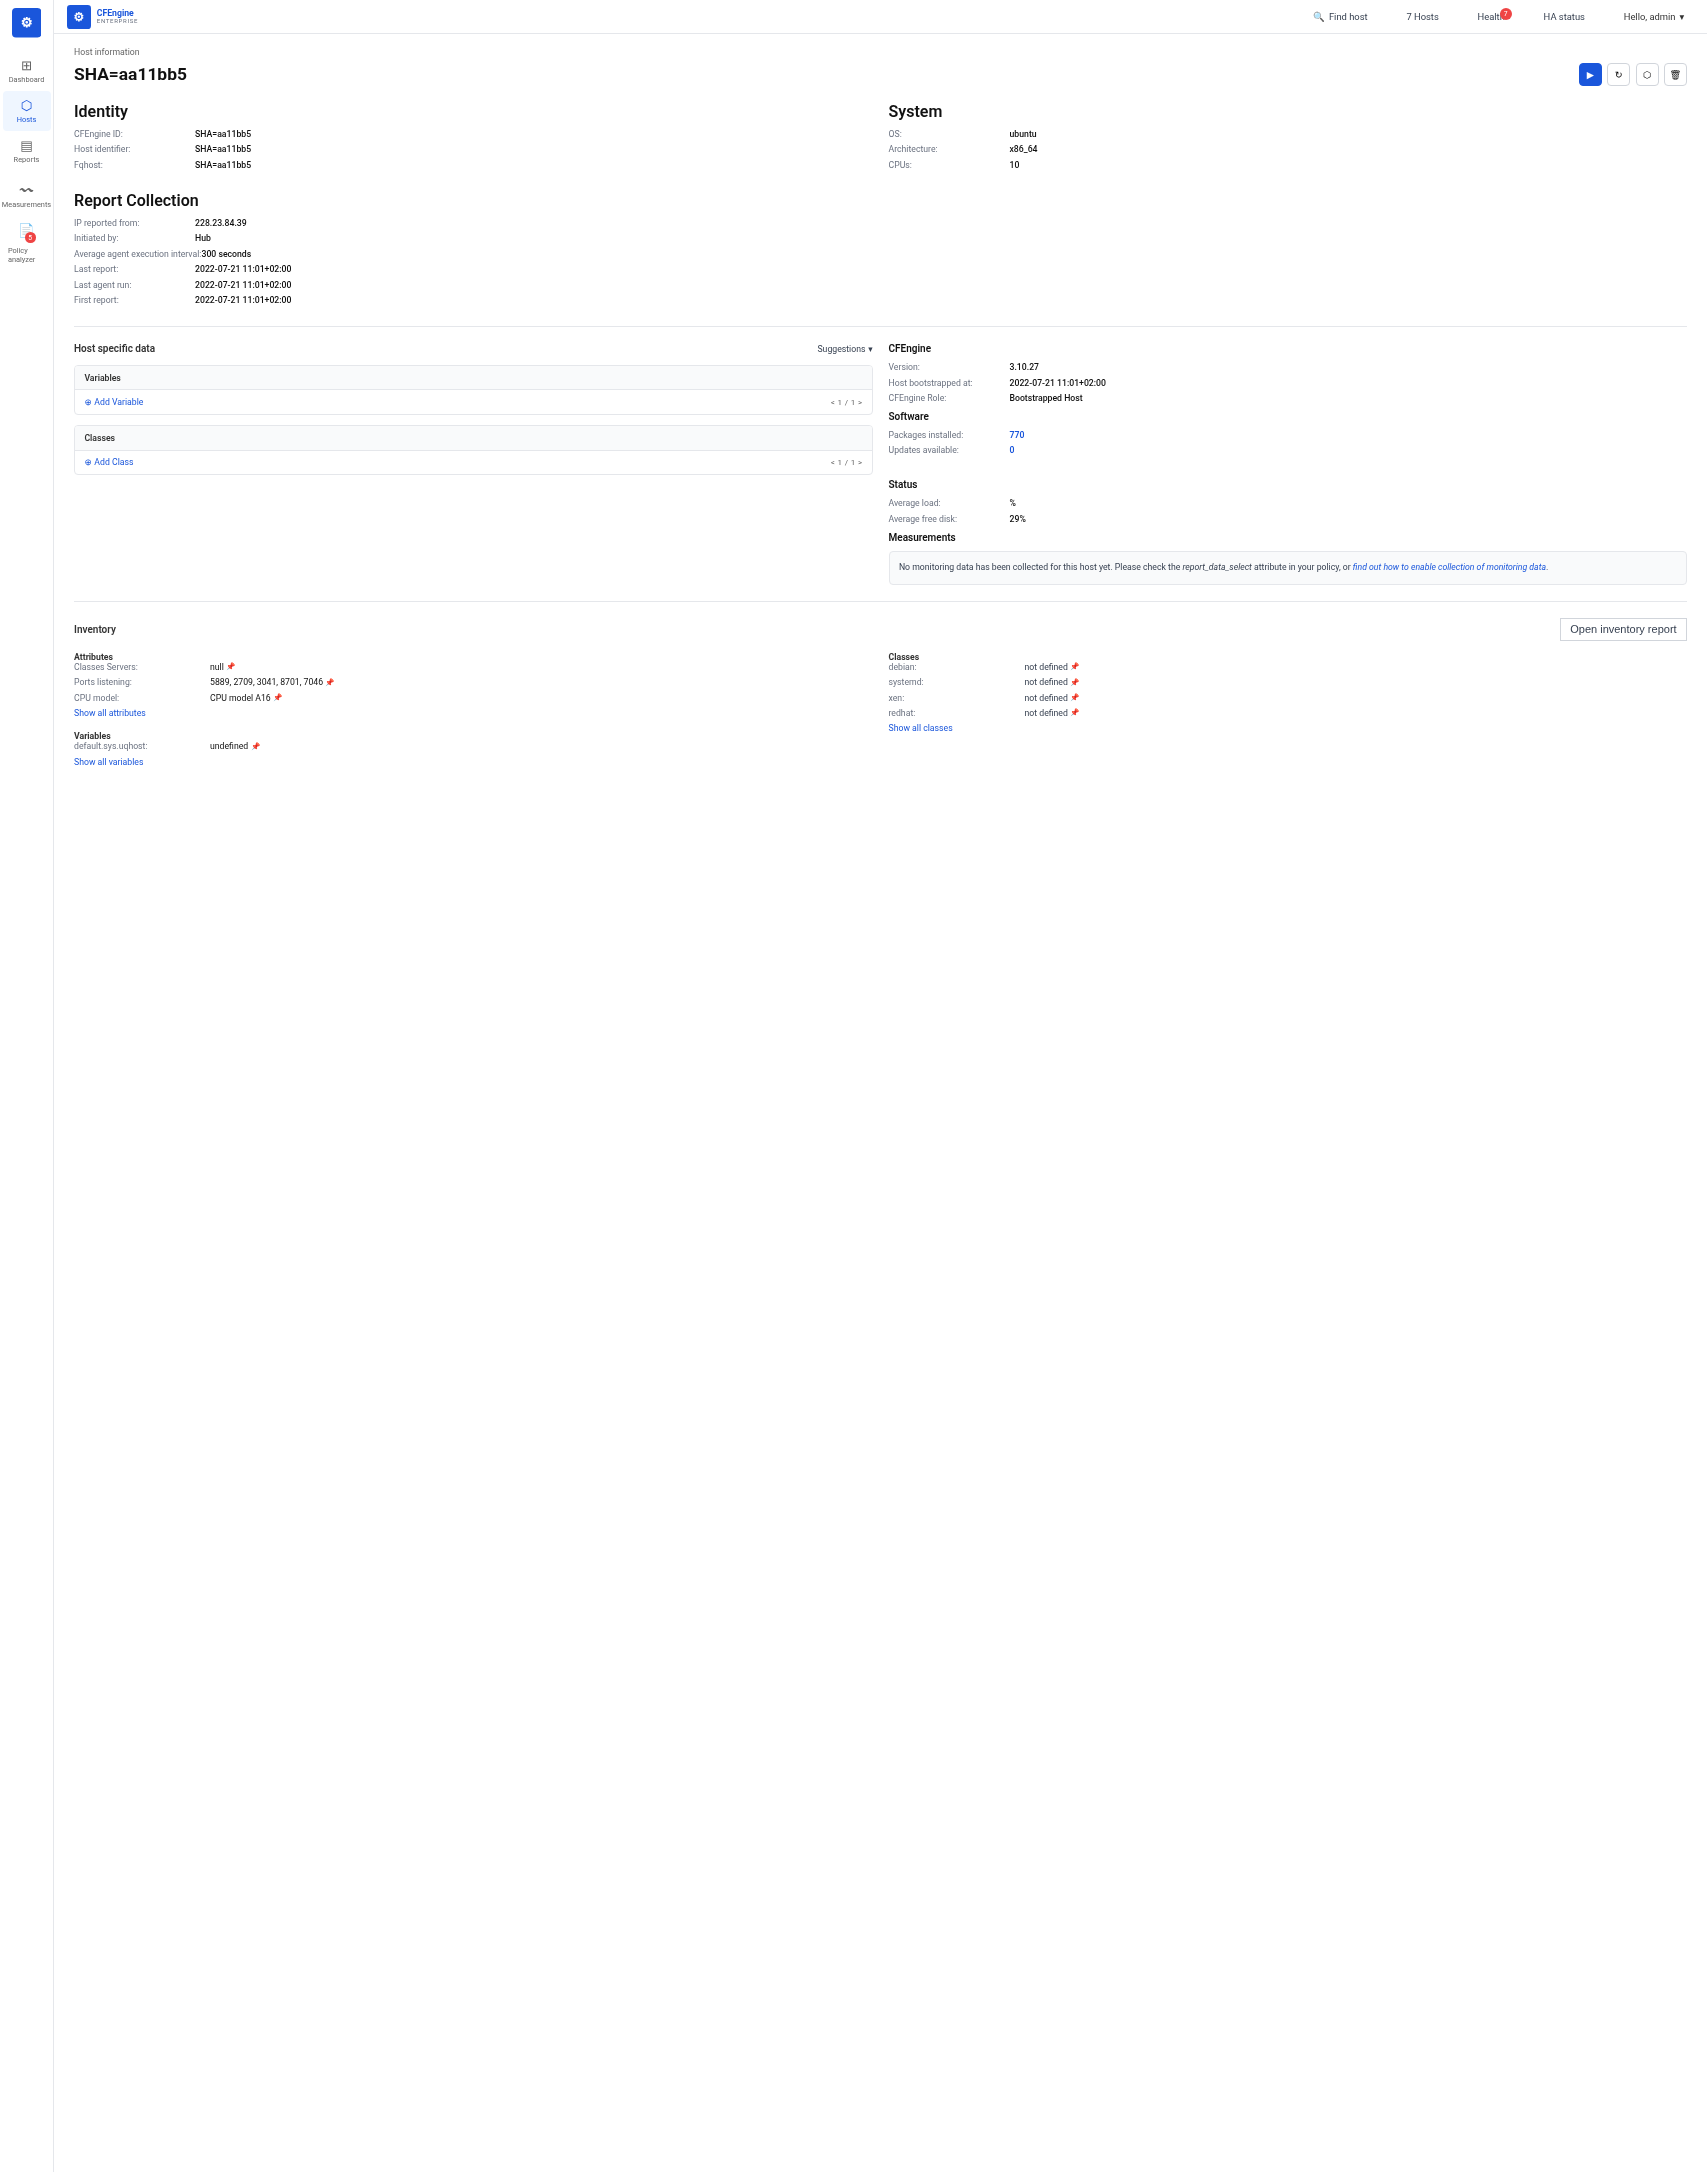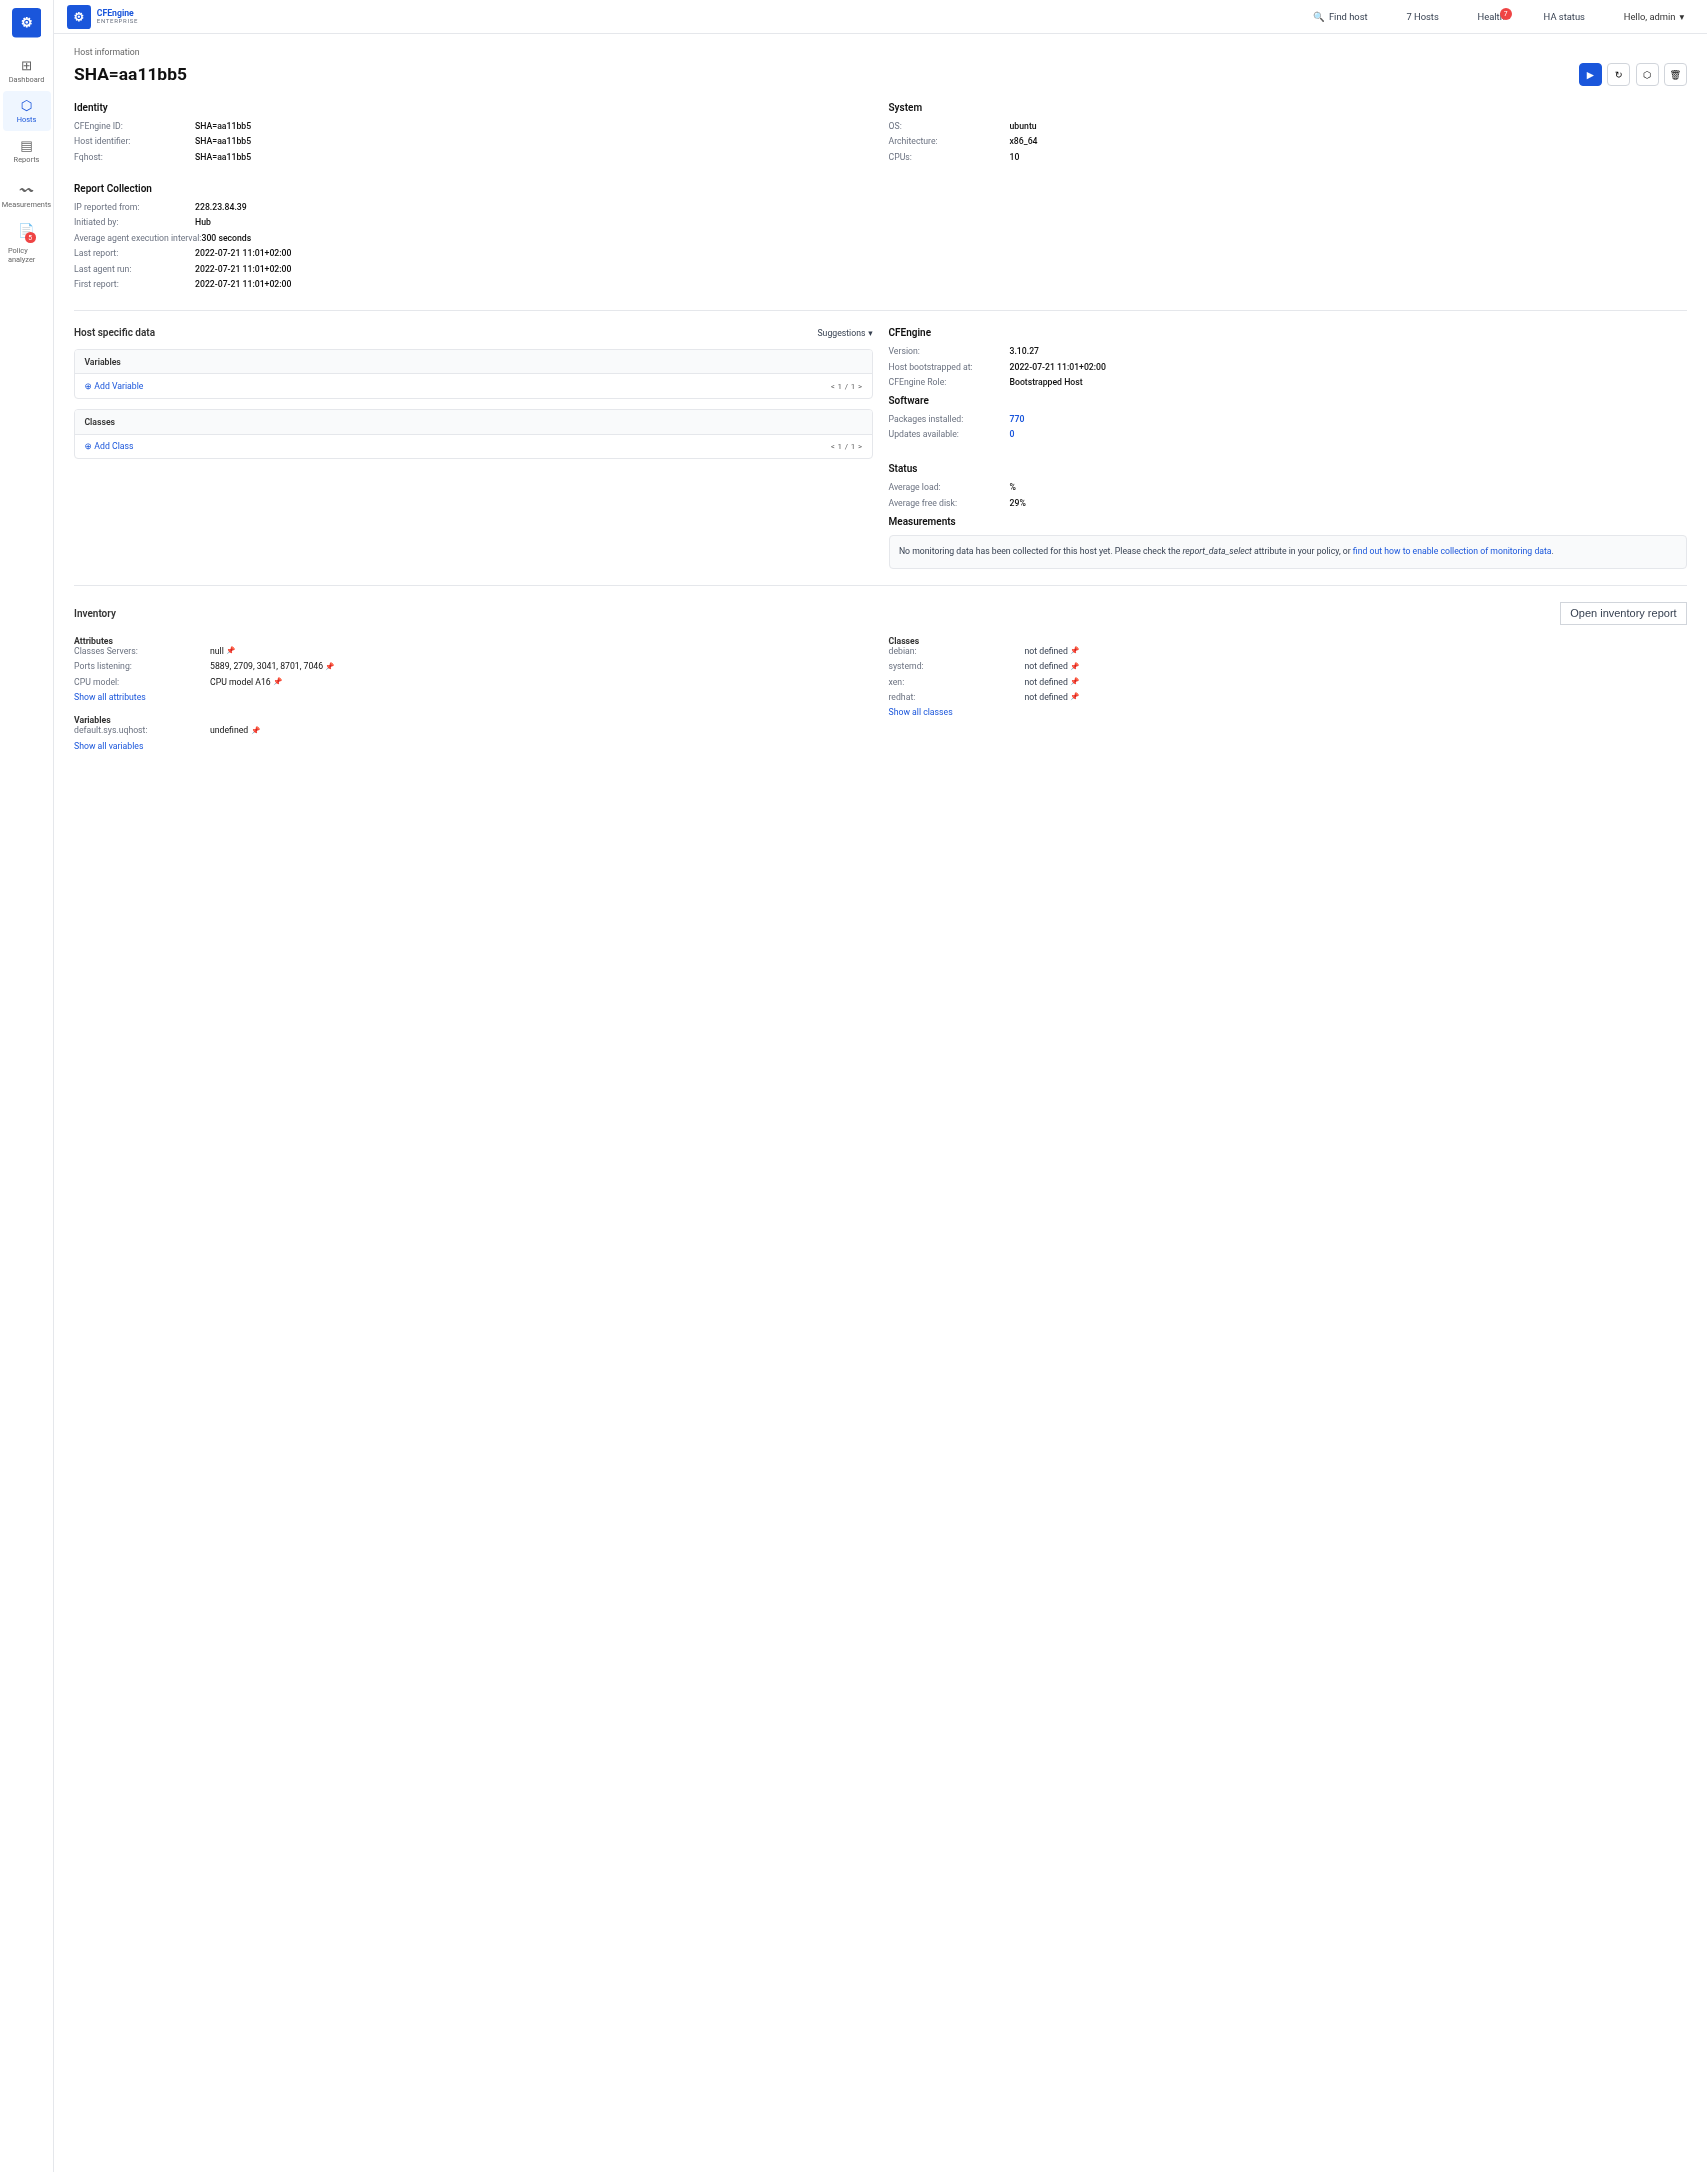--- a/index.html
+++ b/index.html
@@ -29,21 +29,21 @@
     
     .host-info-header { font-size: 8.7px; color: #666; margin-bottom: 5.4px; }
     .host-title { display: flex; align-items: center; justify-content: space-between; margin-bottom: 16px; }
     .host-title h1 { font-size: 17.4px; font-weight: 700; color: #111; }
     .host-actions { display: flex; gap: 5.4px; }
     .btn-icon { width: 23px; height: 23px; border-radius: 4px; border: 0.7px solid #d1d5db; background: #fff; cursor: pointer; display: flex; align-items: center; justify-content: center; font-size: 9.4px; }
     .btn-icon.primary { background: #1a56db; border-color: #1a56db; color: #fff; }
 
     .info-grid { display: grid; grid-template-columns: 1fr 1fr; gap: 16px; margin-bottom: 16px; }
     .info-section { }
-    .info-section h3 { font-size: 10px; font-weight: 600; margin-bottom: 8px; color: #111; }
+    .info-section h3 { font-size: 16px; font-weight: 600; margin-bottom: 8px; color: #111; }
     .info-row { display: flex; margin-bottom: 5.4px; }
     .info-label { color: #6b7280; min-width: 121px; flex-shrink: 0; font-size: 8.7px; }
     .info-value { font-weight: 500; font-size: 8.7px; color: #111; }
 
     .divider { border: none; border-top: 0.7px solid #e5e7eb; margin: 16px 0; }
 
     
     .lower-grid { display: grid; grid-template-columns: 1fr 1fr; gap: 16px; }
 
     .host-specific { }
@@ -72,21 +72,21 @@
     .inv-row { display: flex; margin-bottom: 5.4px; align-items: flex-start; }
     .inv-label { color: #6b7280; min-width: 107px; flex-shrink: 0; font-size: 8.7px; }
     .inv-value { font-size: 8.7px; color: #111; display: flex; align-items: center; gap: 2.7px; padding-left: 29px; }
     .pin-icon { color: #9ca3af; font-size: 7.4px; cursor: pointer; }
     .show-all { color: #1a56db; cursor: pointer; font-size: 8.7px; margin-top: 5.4px; display: block; }
 
     .not-defined { color: #374151; }
 
     
     .measurements-box { background: #f9fafb; border: 0.7px solid #e5e7eb; border-radius: 4px; padding: 9.4px; margin-top: 5.4px; font-size: 8.7px; color: #374151; line-height: 1.5; }
-    .measurements-box a { color: #1a56db; text-decoration: none; }
+    .measurements-box a { color: #1a56db; text-decoration: none; font-style: italic; }
     .measurements-box em { font-style: italic; }
 
     .blue-value { color: #1a56db; font-weight: 600; cursor: pointer; }
 
     .cfengine-logo-text { font-weight: 700; font-size: 8.7px; color: #1a56db; line-height: 1; }
     .cfengine-logo-sub { font-size: 6px; color: #6b7280; letter-spacing: 0.7px; }
   </style>
 </head>
 <body>
 

